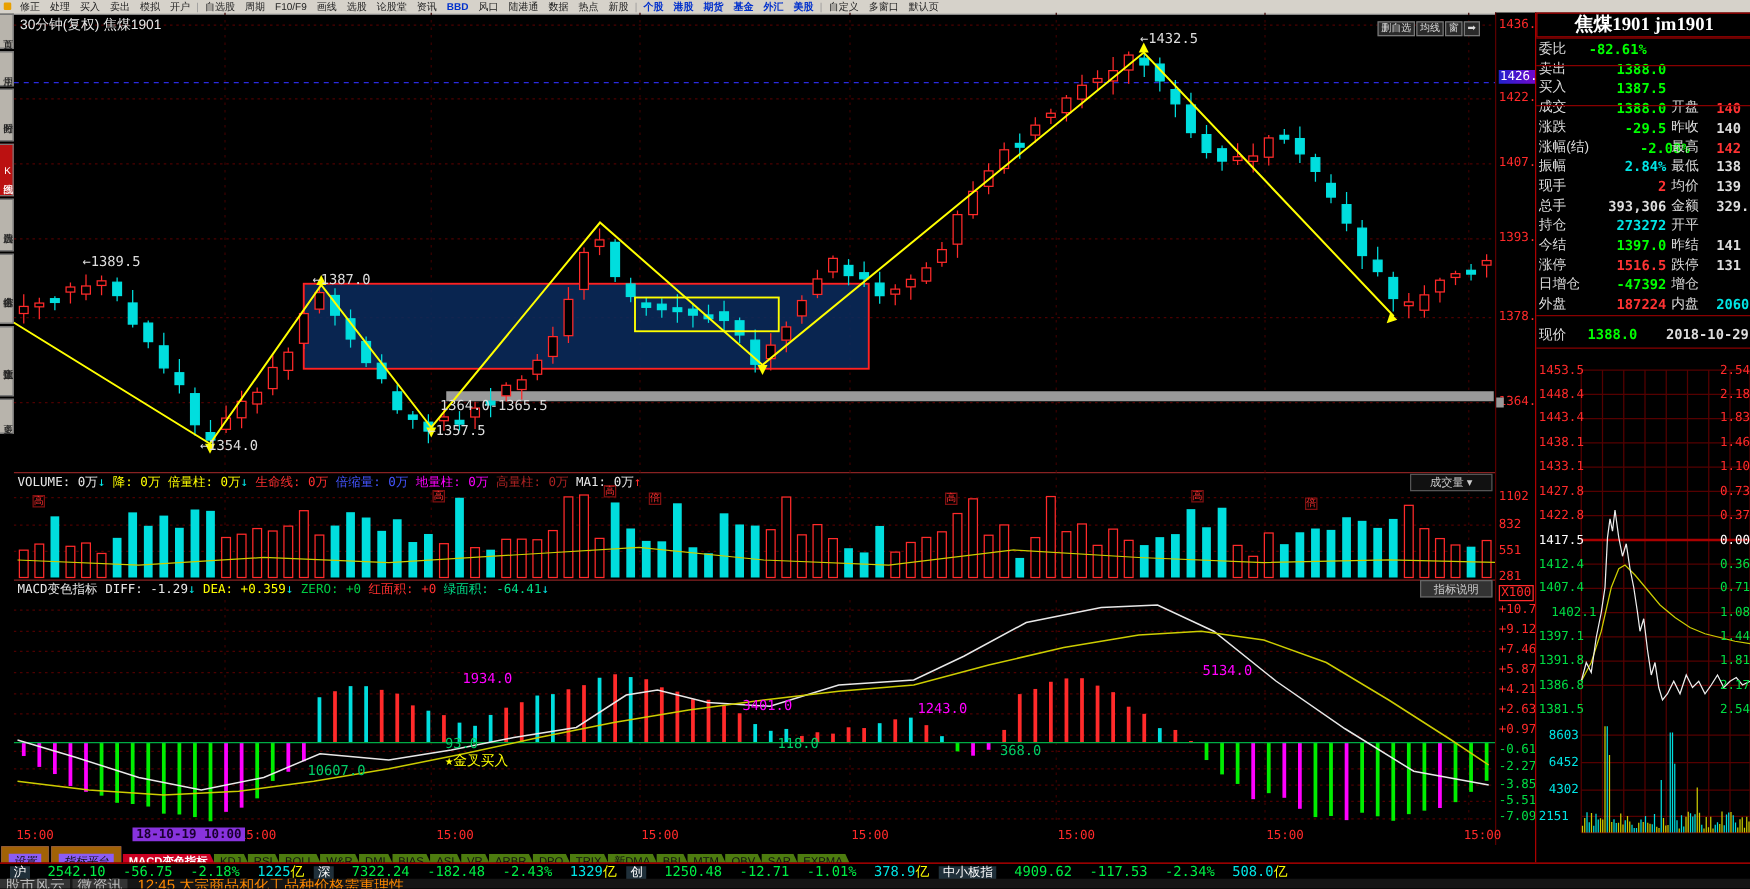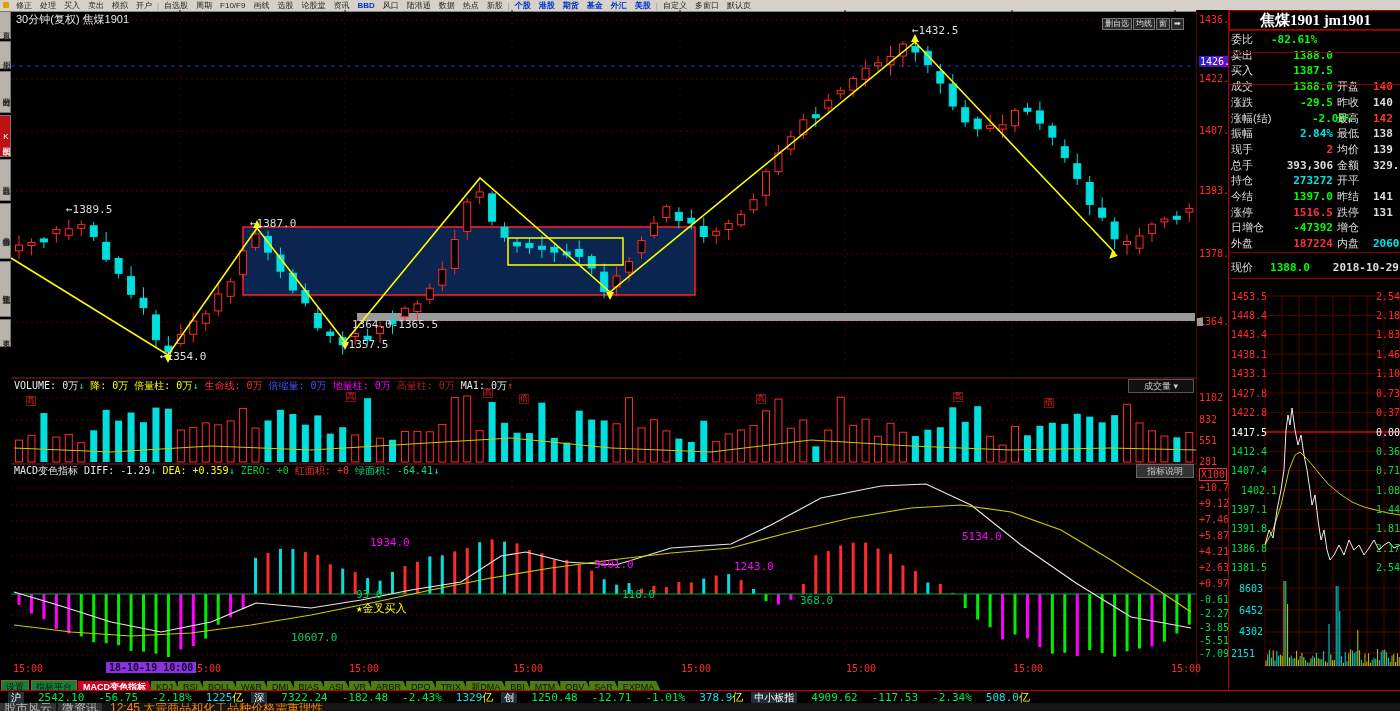--- a/index.html
+++ b/index.html
@@ -40,22 +40,22 @@
          border-left:1px solid #5a0000;z-index:3;}
   .axlab{position:absolute;left:2px;font-family:"DejaVu Sans Mono",monospace;font-size:10px;color:#ff2a2a;white-space:nowrap;}
   .axlab.hl{background:linear-gradient(90deg,#2222cc,#8800cc);color:#fff;padding:0 1px;}
   .axlab.boxed{border:1px solid #ff2a2a;padding:0 1px;}
   
   #taxis{position:absolute;left:11px;top:662px;width:1185px;height:14px;z-index:4;}
   .tlab{position:absolute;top:1px;color:#ff2a2a;font-size:10px;font-family:"DejaVu Sans Mono",monospace;}
   .tcur{position:absolute;top:0;background:#8833dd;color:#1a0030;font-size:10px;font-weight:bold;
         font-family:"DejaVu Sans Mono",monospace;padding:0 3px;}
   #tabsrow{position:absolute;left:0;top:676px;width:1228px;height:14px;background:#000;white-space:nowrap;z-index:4;}
-  .sqbtn{display:inline-block;height:12px;line-height:12px;background:#15803d;border:1px solid #a16207;
-         color:#111;font-size:9px;padding:0 4px;margin:1px 1px 0 1px;}
+  .sqbtn{display:inline-block;height:12px;line-height:12px;background:#8b5cf6;border:6px solid #a16207;
+         color:#111;font-size:9px;padding:0 4px;margin:1px 1px 0 1px;font-style:italic;}
   .tab{display:inline-block;height:13px;line-height:13px;background:#4d7c0f;color:#111;font-size:9px;
        padding:0 8px 0 5px;margin-top:1px;margin-right:-3px;
        clip-path:polygon(0 0,calc(100% - 6px) 0,100% 100%,0 100%);}
   .tab.active{background:#cc0022;color:#fff;font-weight:bold;}
   
   #statusbar{position:absolute;left:0;top:690px;width:1400px;height:13px;background:#000;border-top:1px solid #cc0000;
              font-family:"DejaVu Sans Mono",monospace;font-size:11px;line-height:13px;white-space:nowrap;z-index:8;}
   #statusbar .name{color:#fff;background:#20303a;padding:0 3px;margin-left:8px;font-family:"Liberation Sans",sans-serif;font-size:10px;}
   #statusbar .v{color:#00ee44;margin-left:14px;}
   #statusbar .a{color:#00e5e5;margin-left:14px;}
@@ -764,21 +764,21 @@
 
 <div class="ann" style="left: 66px; top: 203px; color: rgb(221, 221, 221);">←1389.5</div>
     <div class="ann" style="left: 250px; top: 217px; color: rgb(221, 221, 221);">←1387.0</div>
     <div class="ann" style="left: 160px; top: 350px; color: rgb(221, 221, 221);">←1354.0</div>
     <div class="ann" style="left: 342px; top: 338px; color: rgb(221, 221, 221);">←1357.5</div>
     <div class="ann" style="left: 352px; top: 318px; color: rgb(221, 221, 221);">1364.0-1365.5</div>
     <div class="ann" style="left: 912px; top: 24px; color: rgb(221, 221, 221);">←1432.5</div>
     <div class="ann" style="left: 330px; top: 536px; color: rgb(255, 0, 255); margin-left: 40px;">1934.0</div>
     <div class="ann" style="left: 356px; top: 588px; color: rgb(0, 204, 102);">93.0</div>
     <div class="ann" style="left: 356px; top: 601px; color: rgb(255, 255, 0);">★金叉买入</div>
-    <div class="ann" style="left: 246px; top: 631px; color: rgb(0, 204, 102); margin-left: 45px;">10607.0</div>
+    <div class="ann" style="left: 246px; top: 610px; color: rgb(0, 204, 102);">10607.0</div>
     <div class="ann" style="left: 594px; top: 558px; color: rgb(255, 0, 255);">3401.0</div>
     <div class="ann" style="left: 622px; top: 588px; color: rgb(0, 204, 102);">118.0</div>
     <div class="ann" style="left: 734px; top: 560px; color: rgb(255, 0, 255);">1243.0</div>
     <div class="ann" style="left: 800px; top: 594px; color: rgb(0, 204, 102);">368.0</div>
     <div class="ann" style="left: 962px; top: 530px; color: rgb(255, 0, 255);">5134.0</div>
     <div class="ann" style="left: 26px; top: 396px; color: rgb(255, 48, 48); font-size: 8px; border: 1px solid rgb(128, 16, 16); line-height: 8px;">高</div>
     <div class="ann" style="left: 346px; top: 392px; color: rgb(255, 48, 48); font-size: 8px; border: 1px solid rgb(128, 16, 16); line-height: 8px;">高</div>
     <div class="ann" style="left: 483px; top: 388px; color: rgb(255, 48, 48); font-size: 8px; border: 1px solid rgb(128, 16, 16); line-height: 8px;">高</div>
     <div class="ann" style="left: 519px; top: 394px; color: rgb(255, 48, 48); font-size: 8px; border: 1px solid rgb(128, 16, 16); line-height: 8px;">倍</div>
     <div class="ann" style="left: 756px; top: 394px; color: rgb(255, 48, 48); font-size: 8px; border: 1px solid rgb(128, 16, 16); line-height: 8px;">高</div>

